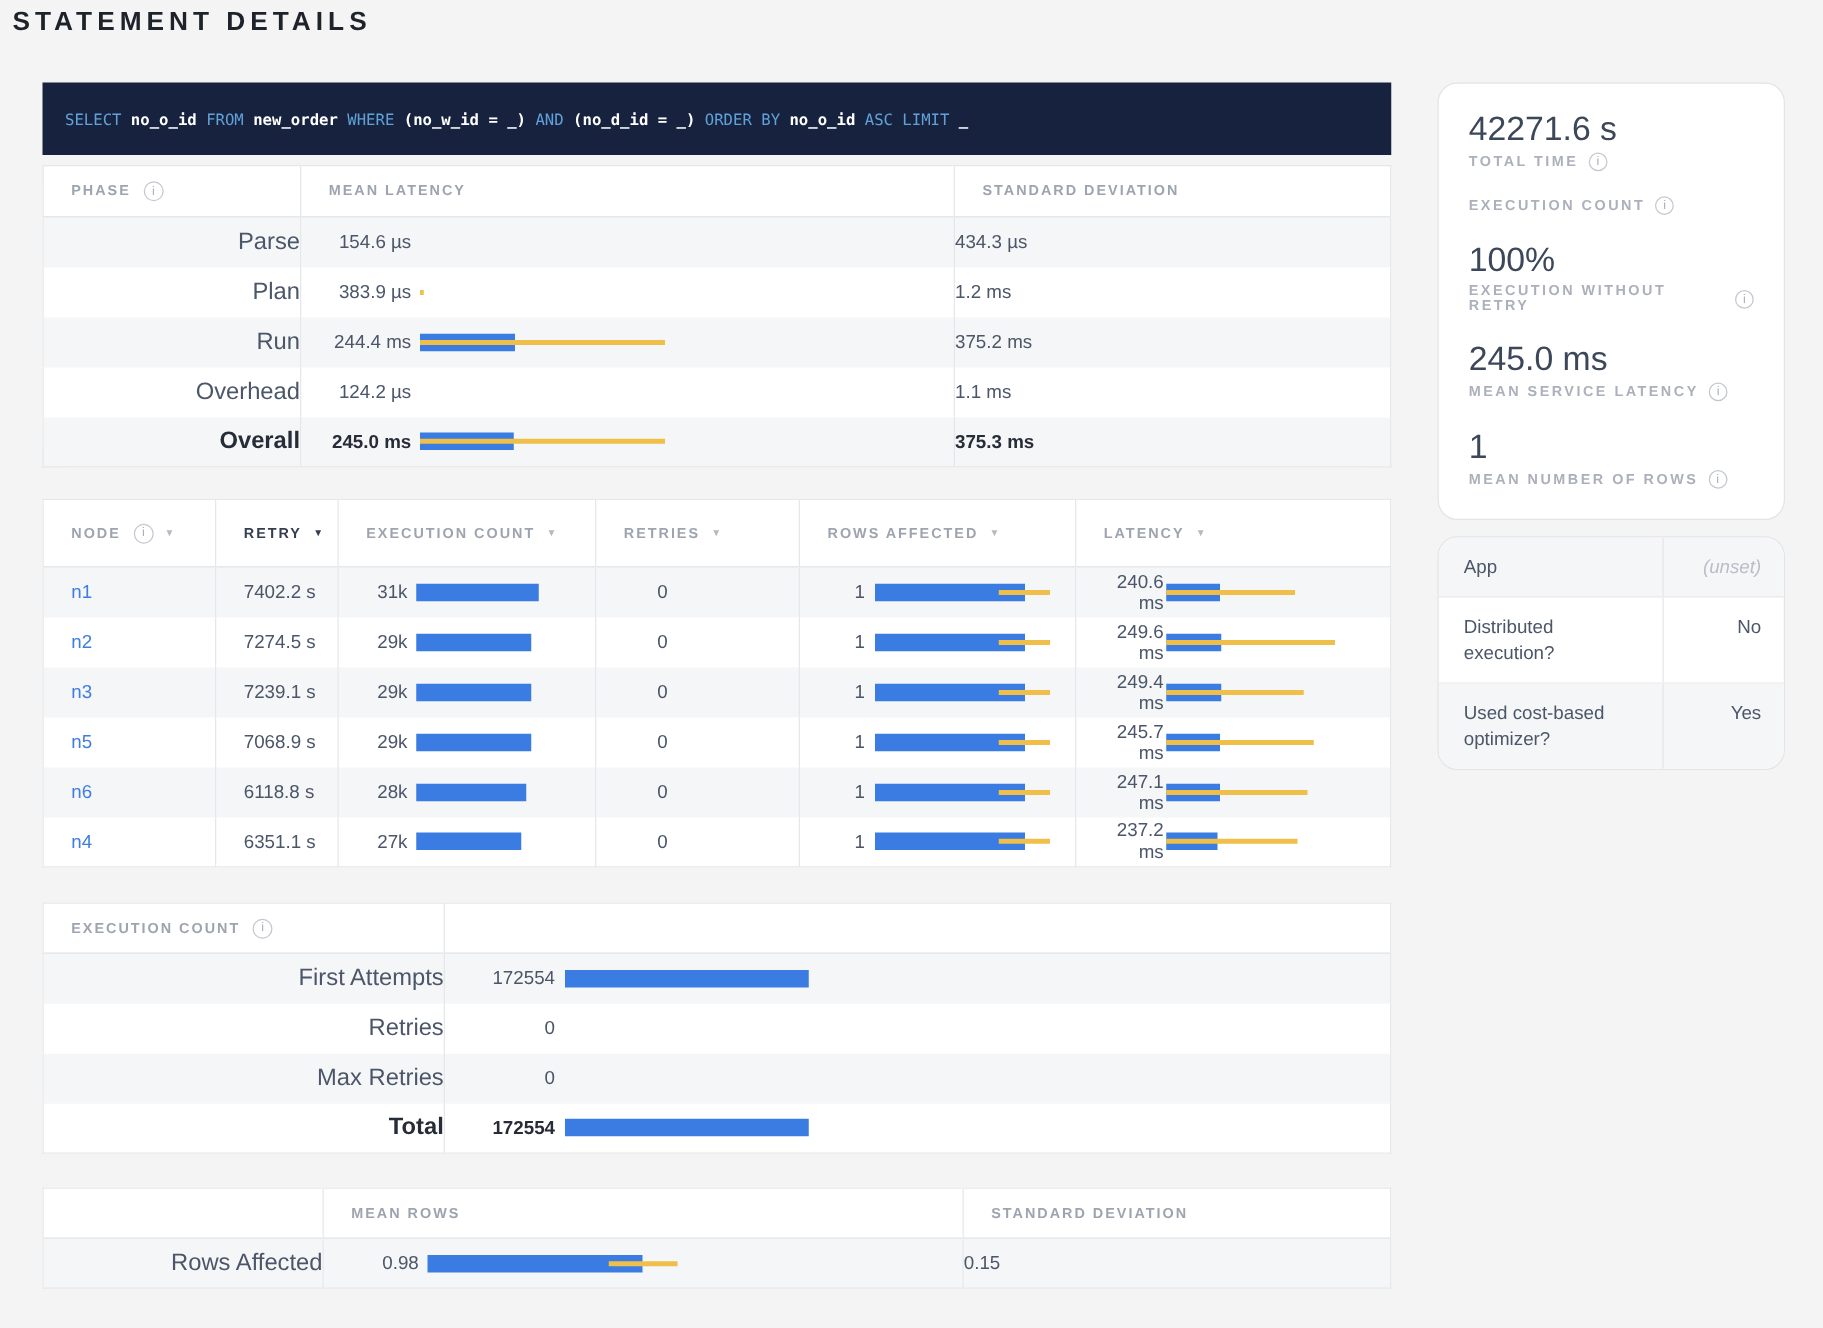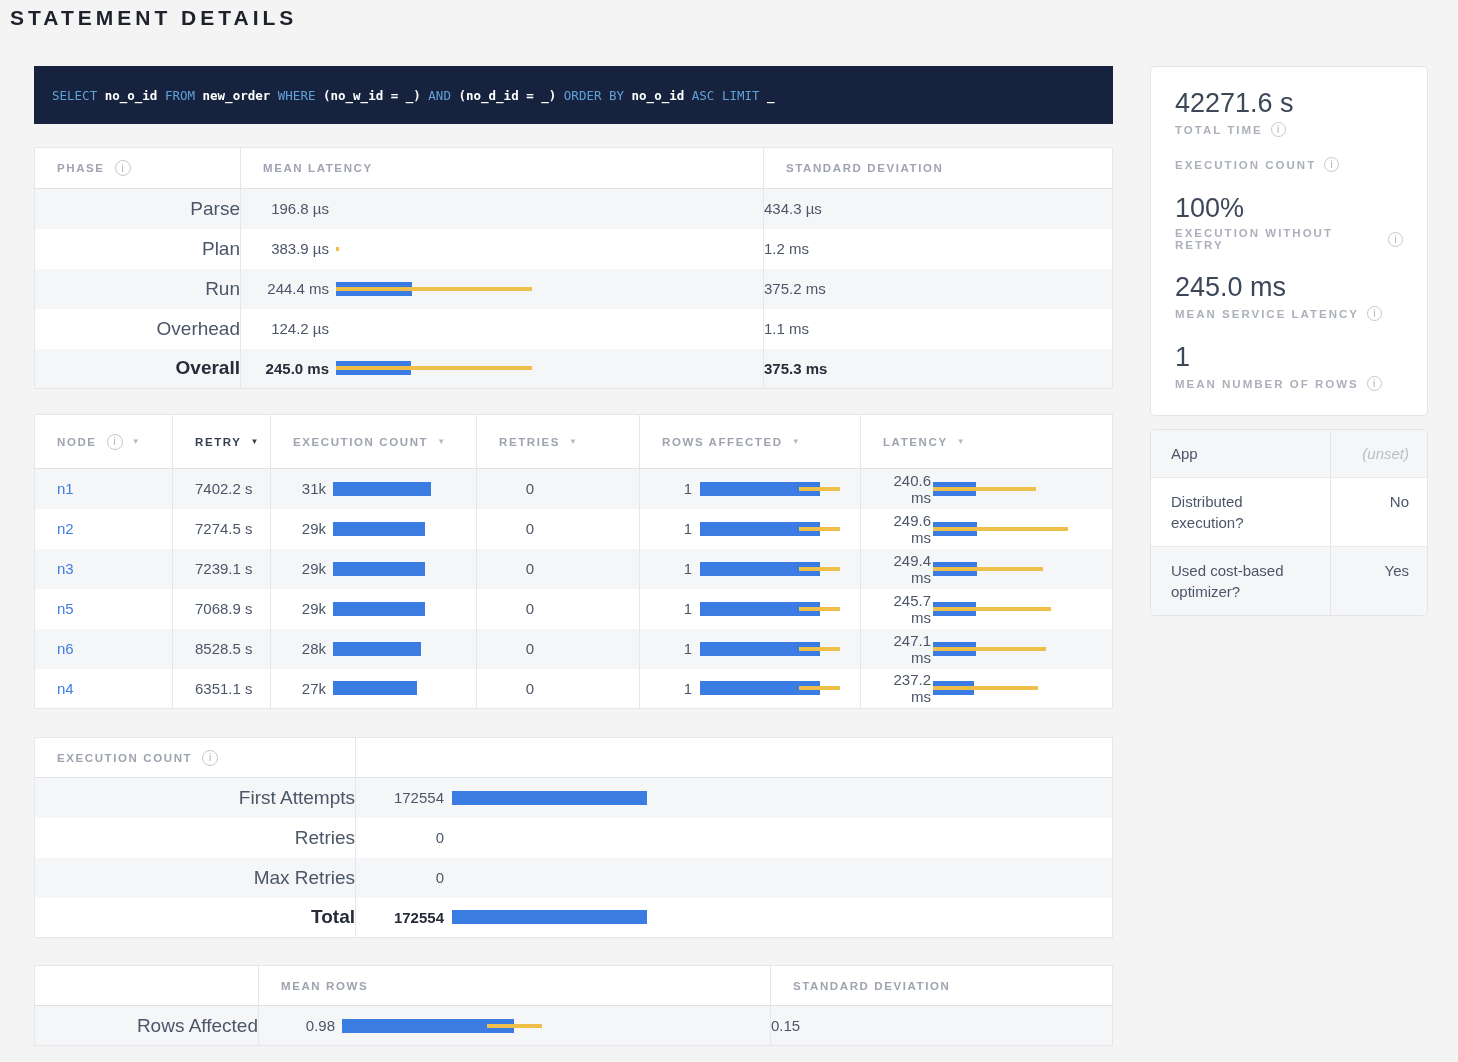--- a/index.html
+++ b/index.html
@@ -71,26 +71,26 @@
   .track .bb { position: absolute; left: 0; top: 0; height: 14px; background: #3A7CE1; }
   .track .by { position: absolute; top: 5px; height: 4px; background: #EFBF4A; }
 
   .w-phase  { width: 88px; margin-right: 7px; padding-left: 2px; }
   .w-count  { width: 55px; margin-right: 7px; padding-left: 6px; }
   .w-rows   { width: 52px; margin-right: 8px; padding-left: 4px; }
   .w-lat    { width: 70px; margin-right: 2px; padding-left: 12px; }
   .w-exec   { width: 88px; margin-right: 8px; padding-left: 4px; }
   .w-rowsaf { width: 76px; margin-right: 7px; padding-left: 4px; }
 
-  .mt23 { margin-top: 23px; border-radius: 21px; } .mt25 { margin-top: 25px; }
+  .mt23 { margin-top: 8px; border-radius: 21px; } .mt25 { margin-top: 25px; }
   .mt28 { margin-top: 28px; } .mt27 { margin-top: 27px; }
 
   
   .card {
-    background: #FFFFFF; border: 1px solid #E4E4E8; border-radius: 5px;
+    background: #FFFFFF; border: 1px solid #E4E4E8; border-radius: 16px;
   }
   .card.stats { padding: 20px 24px 4px 24px; }
   .stat { margin-bottom: 20px; }
   .stat .sval { font-size: 27px; font-weight: 500; color: #3C4759; line-height: 32px; }
   .stat .slabel {
     display: flex; align-items: center; margin-top: 3px;
     font-size: 11.5px; font-weight: 700; letter-spacing: 2px; color: #ABB0BA;
   }
   .stat .slabel .info { width: 15px; height: 15px; margin-left: 8px; }
 
@@ -143,21 +143,21 @@
           </th>
       </tr>
     </thead>
     <tbody>
       <tr>
         <td class="sep">
             <div class="label">Parse</div>
           </td>
         <td class="sep">
             <div class="bar-cell">
-              <span class="bval w-phase">196.8 µs</span>
+              <span class="bval w-phase">154.6 µs</span>
               <span class="track"></span>
             </div>
           </td>
         <td>
             <div class="num">434.3 µs</div>
           </td>
       </tr>
       <tr>
         <td class="sep">
             <div class="label">Plan</div>
@@ -422,21 +422,21 @@
                 <i class="by" style="left: 0px; width: 118px;"></i>
               </span>
             </div>
           </td>
       </tr>
       <tr>
         <td class="sep">
             <div class="nodelink">n6</div>
           </td>
         <td class="sep">
-            <div class="plainleft">8528.5 s</div>
+            <div class="plainleft">6118.8 s</div>
           </td>
         <td class="sep">
             <div class="bar-cell">
               <span class="bval w-count">28k</span>
               <span class="track">
                 <i class="bb" style="width: 88px;"></i>
               </span>
             </div>
           </td>
         <td class="sep">

